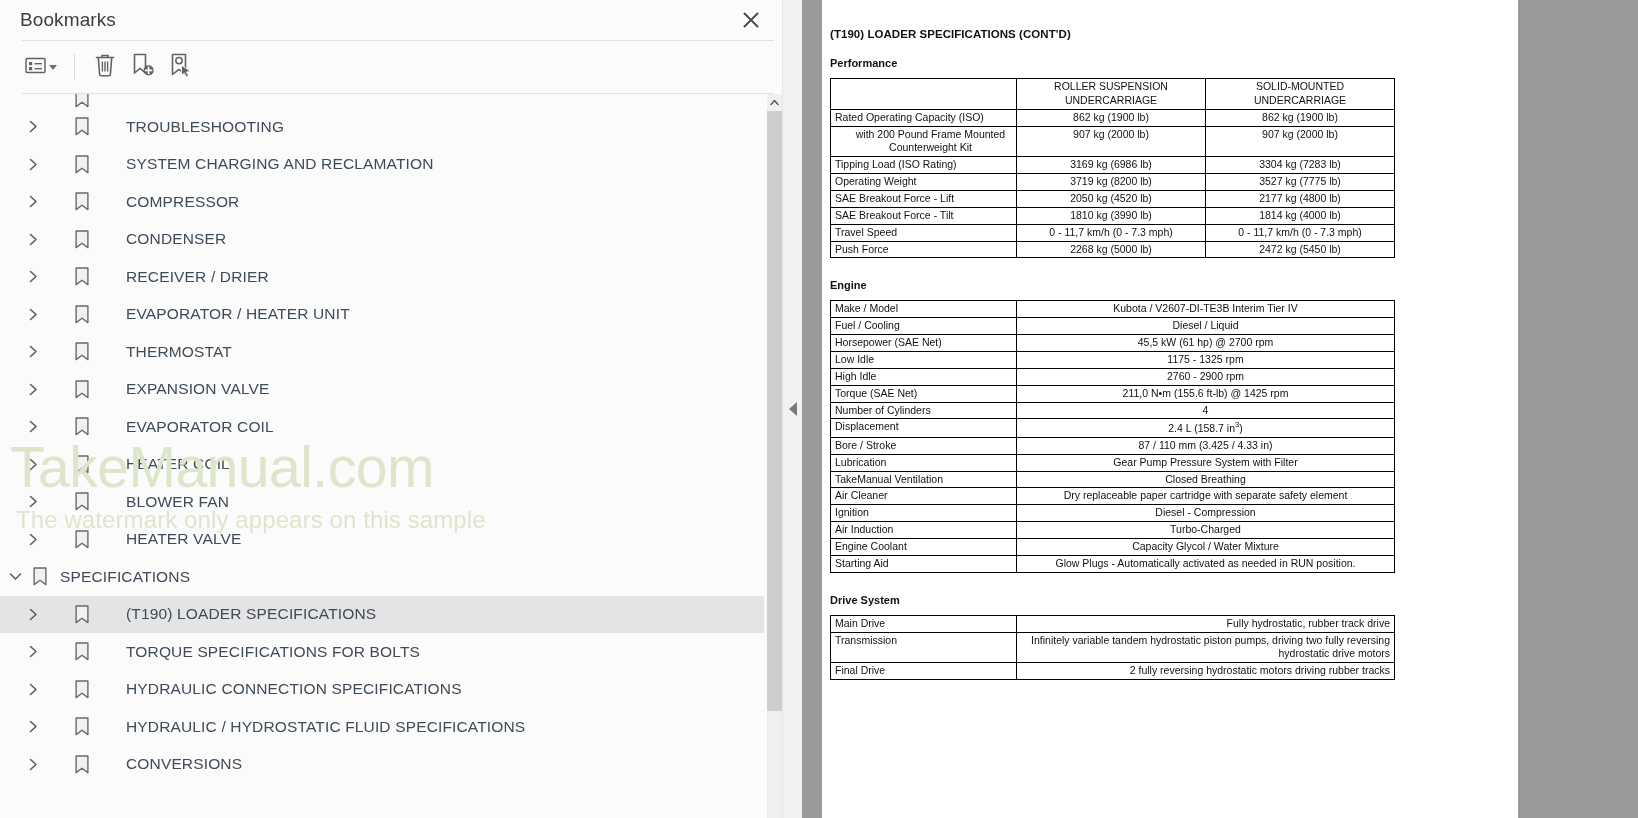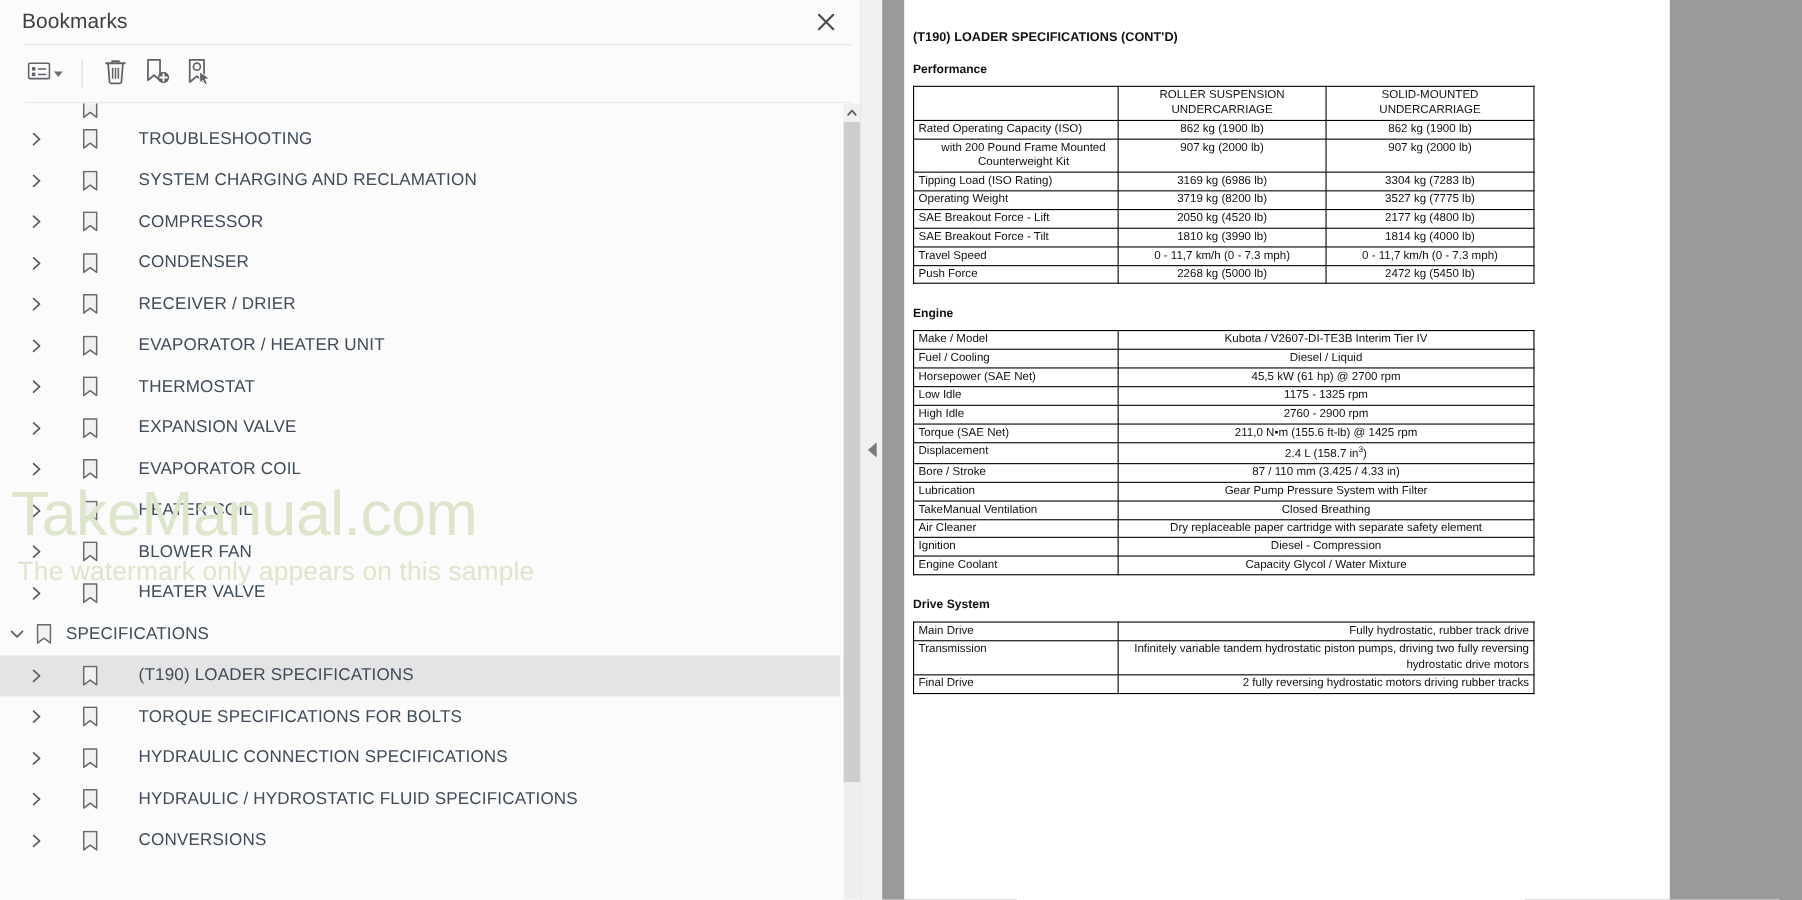--- a/index.html
+++ b/index.html
@@ -622,20 +622,24 @@
               </tr>
               <tr>
                 <td class="lbl">High Idle</td>
                 <td class="val">2760 - 2900 rpm</td>
               </tr>
               <tr>
                 <td class="lbl">Torque (SAE Net)</td>
                 <td class="val">211,0 N•m (155.6 ft-lb) @ 1425 rpm</td>
               </tr>
               <tr>
+                <td class="lbl">Number of Cylinders</td>
+                <td class="val">4</td>
+              </tr>
+              <tr>
                 <td class="lbl">Displacement</td>
                 <td class="val">2.4 L (158.7 in<sup>3</sup>)</td>
               </tr>
               <tr>
                 <td class="lbl">Bore / Stroke</td>
                 <td class="val">87 / 110 mm (3.425 / 4.33 in)</td>
               </tr>
               <tr>
                 <td class="lbl">Lubrication</td>
                 <td class="val">Gear Pump Pressure System with Filter</td>
@@ -646,22 +650,30 @@
               </tr>
               <tr>
                 <td class="lbl">Air Cleaner</td>
                 <td class="val">Dry replaceable paper cartridge with separate safety element</td>
               </tr>
               <tr>
                 <td class="lbl">Ignition</td>
                 <td class="val">Diesel - Compression</td>
               </tr>
               <tr>
+                <td class="lbl">Air Induction</td>
+                <td class="val">Turbo-Charged</td>
+              </tr>
+              <tr>
                 <td class="lbl">Engine Coolant</td>
                 <td class="val">Capacity Glycol / Water Mixture</td>
+              </tr>
+              <tr>
+                <td class="lbl">Starting Aid</td>
+                <td class="val">Glow Plugs - Automatically activated as needed in RUN position.</td>
               </tr>
             </tbody>
         </table>
 
         <div class="doc-h2 spaced">Drive System</div>
         <table class="spec" id="tbl-drive">
           <colgroup>
               <col class="d1">
               <col class="d2">
             </colgroup>

